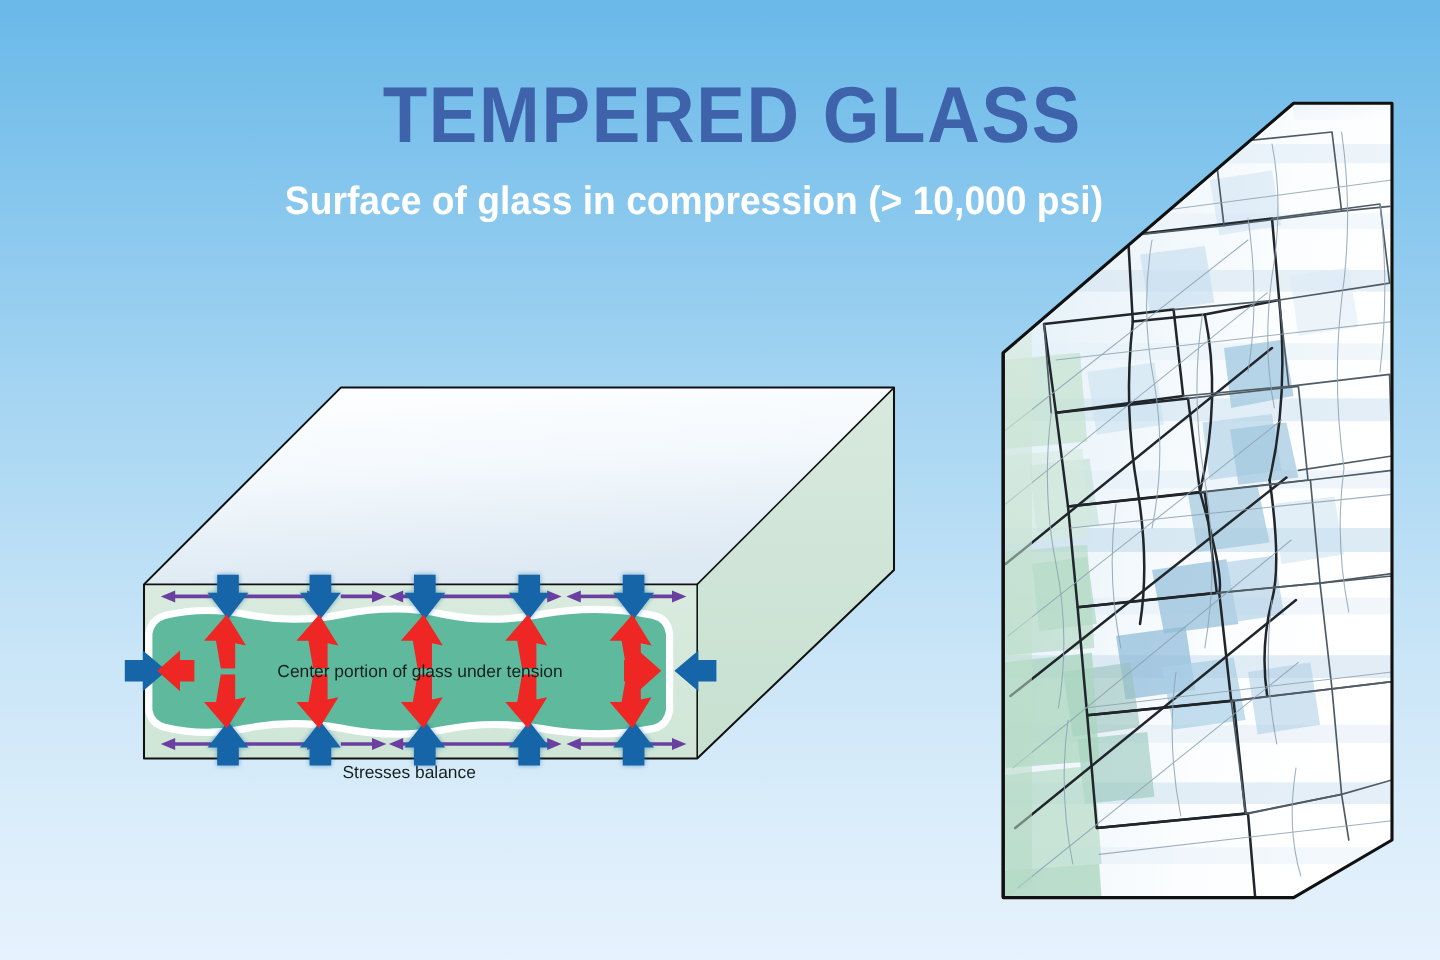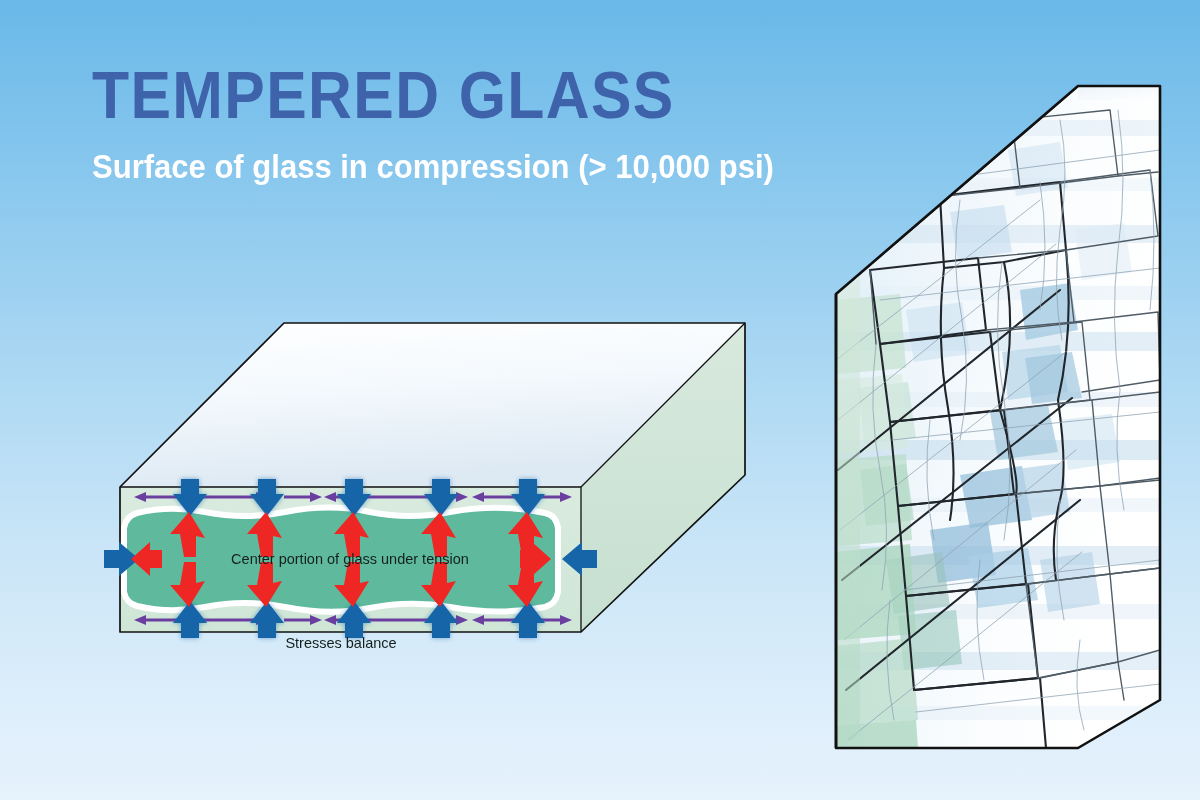--- a/index.html
+++ b/index.html
@@ -9,20 +9,21 @@
     height: 800px;
     overflow: hidden;
     font-family: "Liberation Sans", sans-serif;
   }
   #stage {
     position: relative;
     width: 1200px;
     height: 800px;
     background: linear-gradient(to bottom, #69b8e8 0%, #7dc2ec 14%, #a6d5f2 42%, #c9e5f7 68%, #ddeefb 88%, #e6f2fc 100%);
     overflow: hidden;
+    text-align: right;
   }
   #titleblock {
     position: absolute;
     left: 92px;
     top: 62px;
     width: 880px;
   }
   #maintitle {
     font-family: "Liberation Sans Narrow", "Liberation Sans", sans-serif;
     font-size: 66px;

